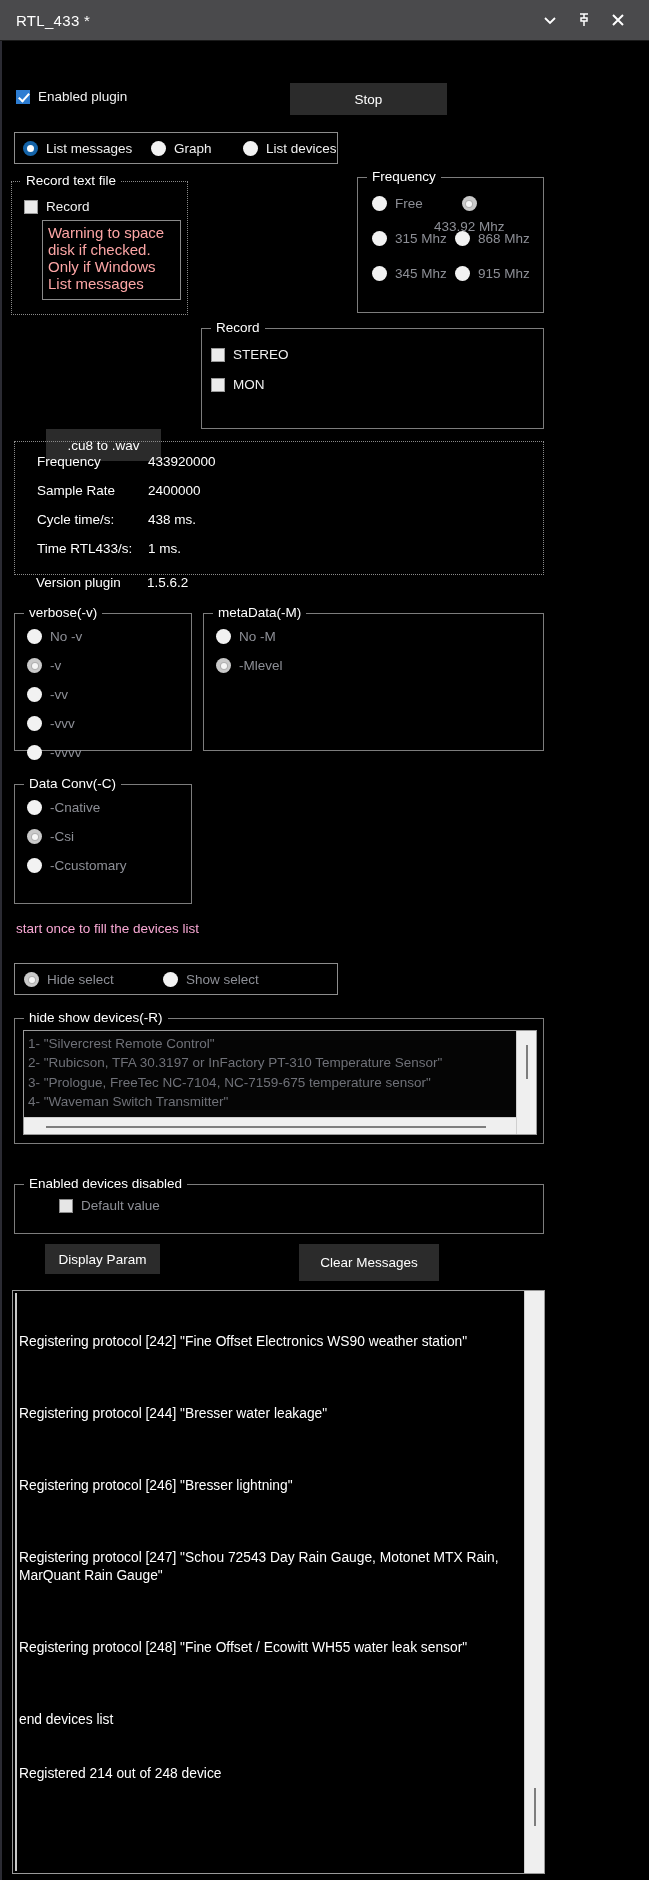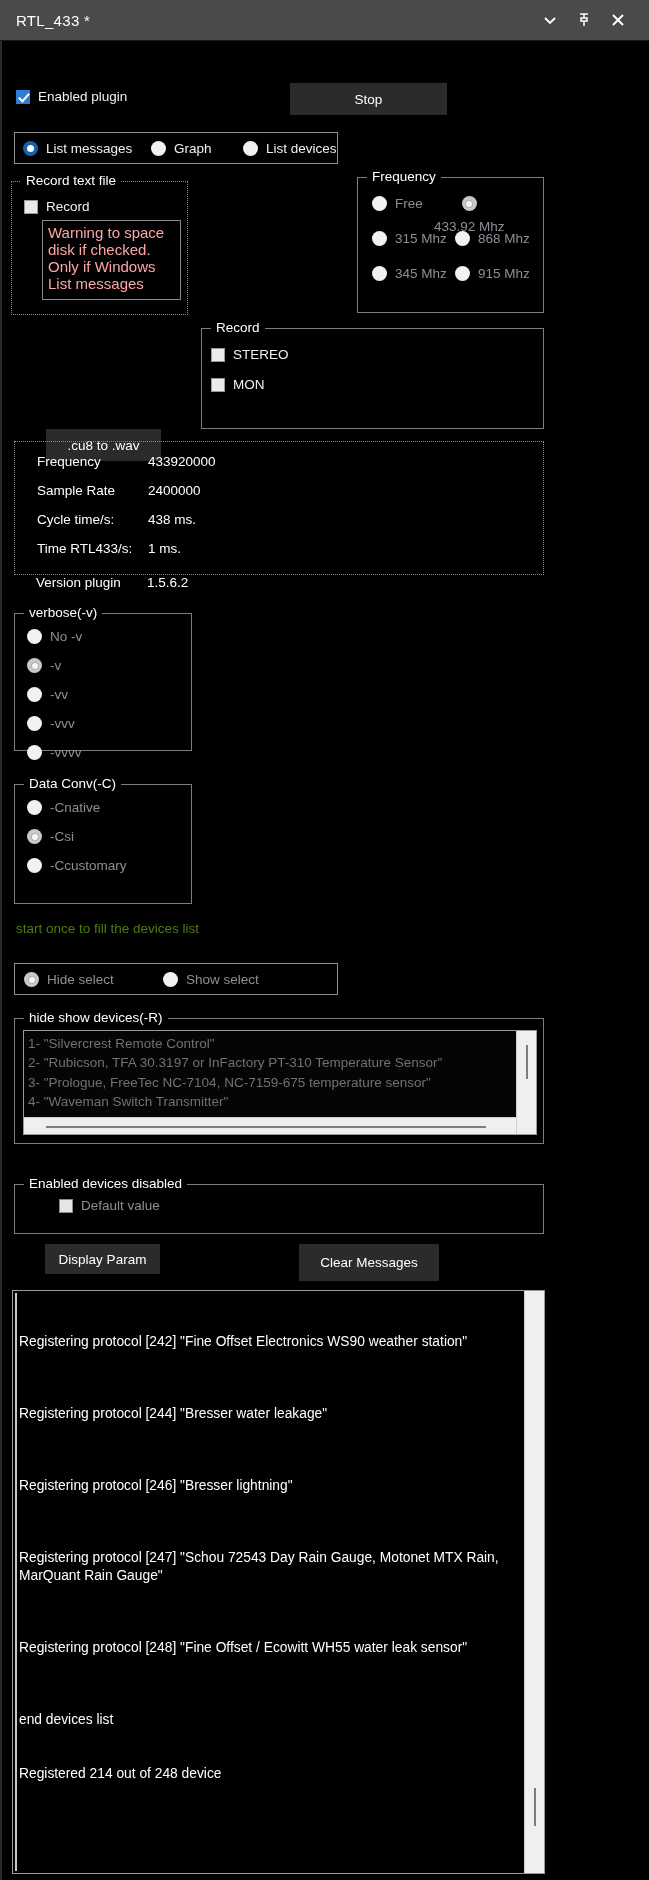--- a/index.html
+++ b/index.html
@@ -368,39 +368,50 @@
     <div class="ctrl abs" style="left:12px; top:102px;">
       <span class="rb"></span>
       <span class="lbl dim">-vvv</span>
     </div>
     <div class="ctrl abs" style="left:12px; top:131px;">
       <span class="rb"></span>
       <span class="lbl dim">-vvvv</span>
     </div>
   </div>
 
+  <div class="group solid" style="left:201px; top:572px; width:341px; height:138px;">
+    <div class="gtitle">metaData(-M)</div>
+    <div class="ctrl abs" style="left:12px; top:15px;">
+      <span class="rb"></span>
+      <span class="lbl dim">No -M</span>
+    </div>
+    <div class="ctrl abs" style="left:12px; top:44px;">
+      <span class="rb sel-grey"></span>
+      <span class="lbl dim">-Mlevel</span>
+    </div>
+  </div>
 
   <div class="group solid" style="left:12px; top:743px; width:178px; height:120px;">
     <div class="gtitle">Data Conv(-C)</div>
     <div class="ctrl abs" style="left:12px; top:15px;">
       <span class="rb"></span>
       <span class="lbl dim">-Cnative</span>
     </div>
     <div class="ctrl abs" style="left:12px; top:44px;">
       <span class="rb sel-grey"></span>
       <span class="lbl dim">-Csi</span>
     </div>
     <div class="ctrl abs" style="left:12px; top:73px;">
       <span class="rb"></span>
       <span class="lbl dim">-Ccustomary</span>
     </div>
   </div>
 
 
-  <div class="abs" style="left:14px; top:880px; font-size:13.5px; color:#4d7c0f;">start once to fill  the devices list</div>
+  <div class="abs" style="left:14px; top:880px; font-size:13.5px; color:#f9a8d4;">start once to fill  the devices list</div>
 
   <div class="panel solid abs" style="left:12px; top:922px; width:324px; height:32px;">
     <div class="ctrl abs" style="left:9px; top:8px;">
       <span class="rb sel-grey"></span>
       <span class="lbl dim">Hide select</span>
     </div>
     <div class="ctrl abs" style="left:148px; top:8px;">
       <span class="rb"></span>
       <span class="lbl dim">Show select</span>
     </div>

